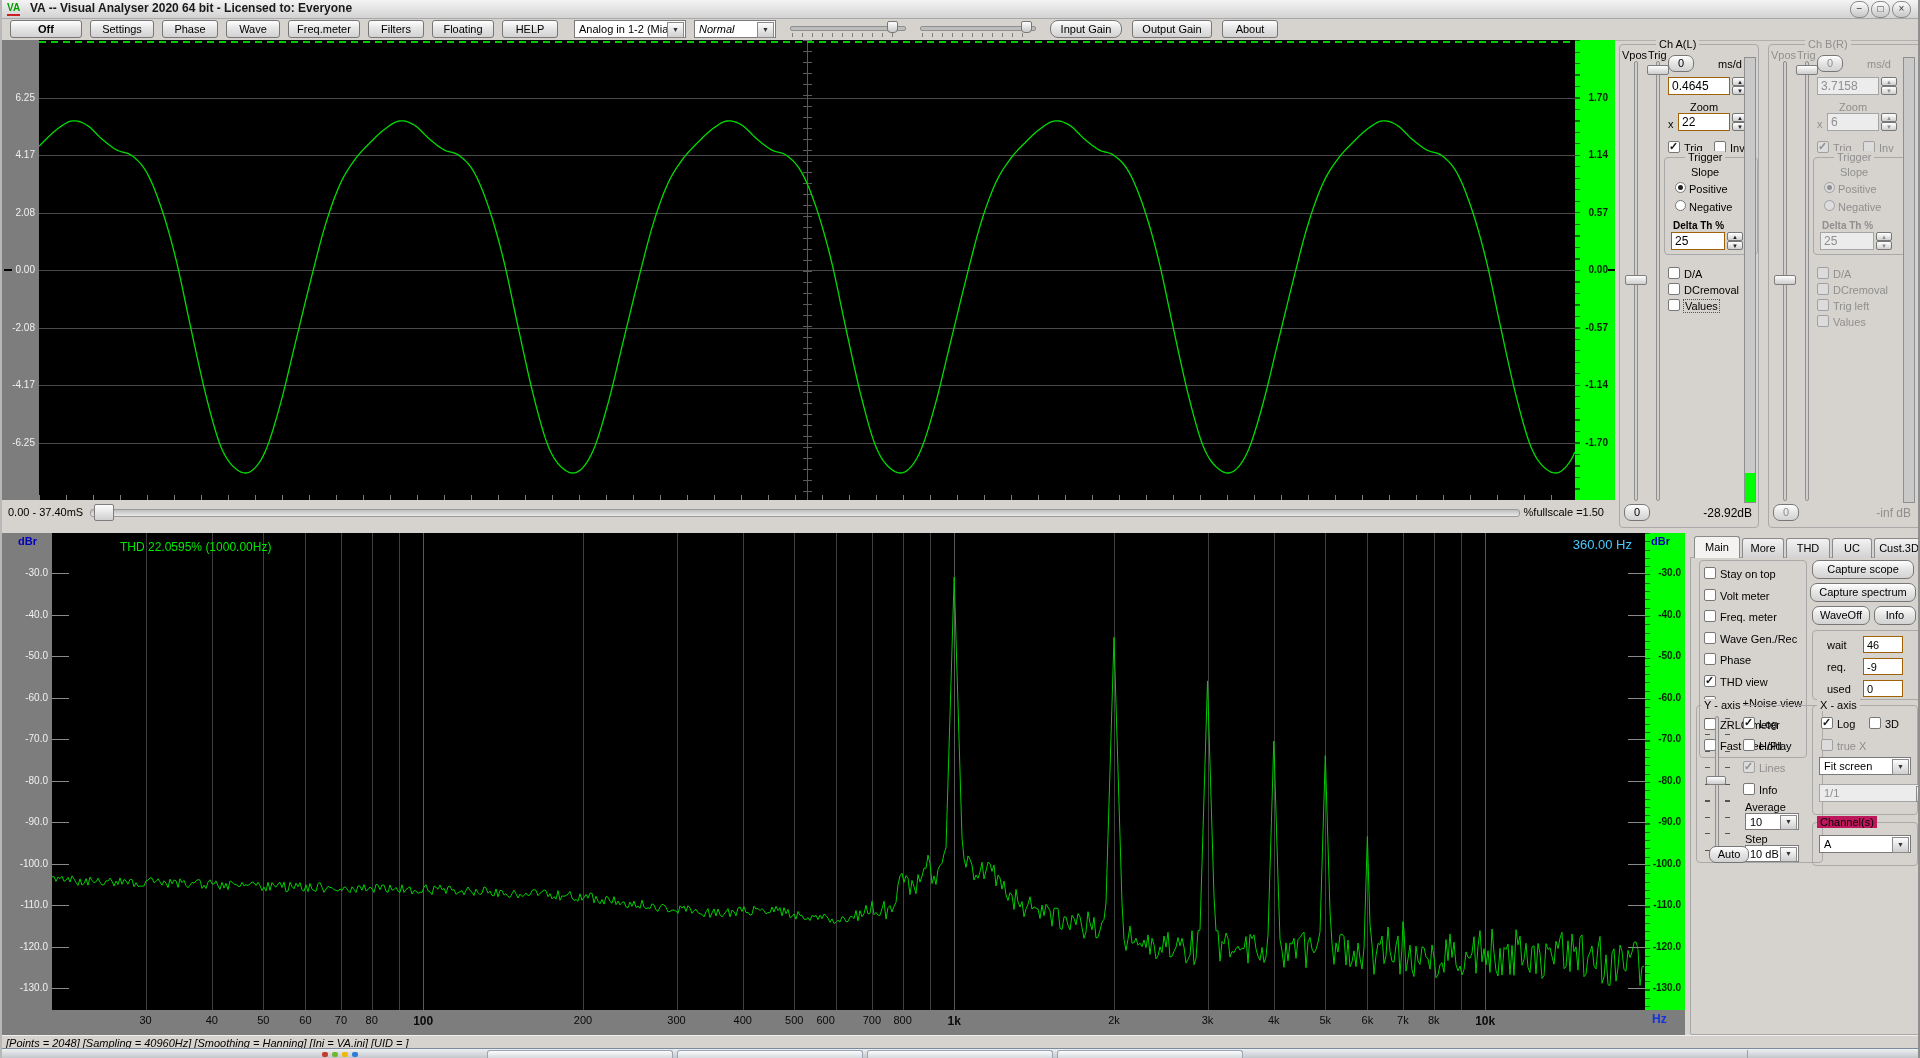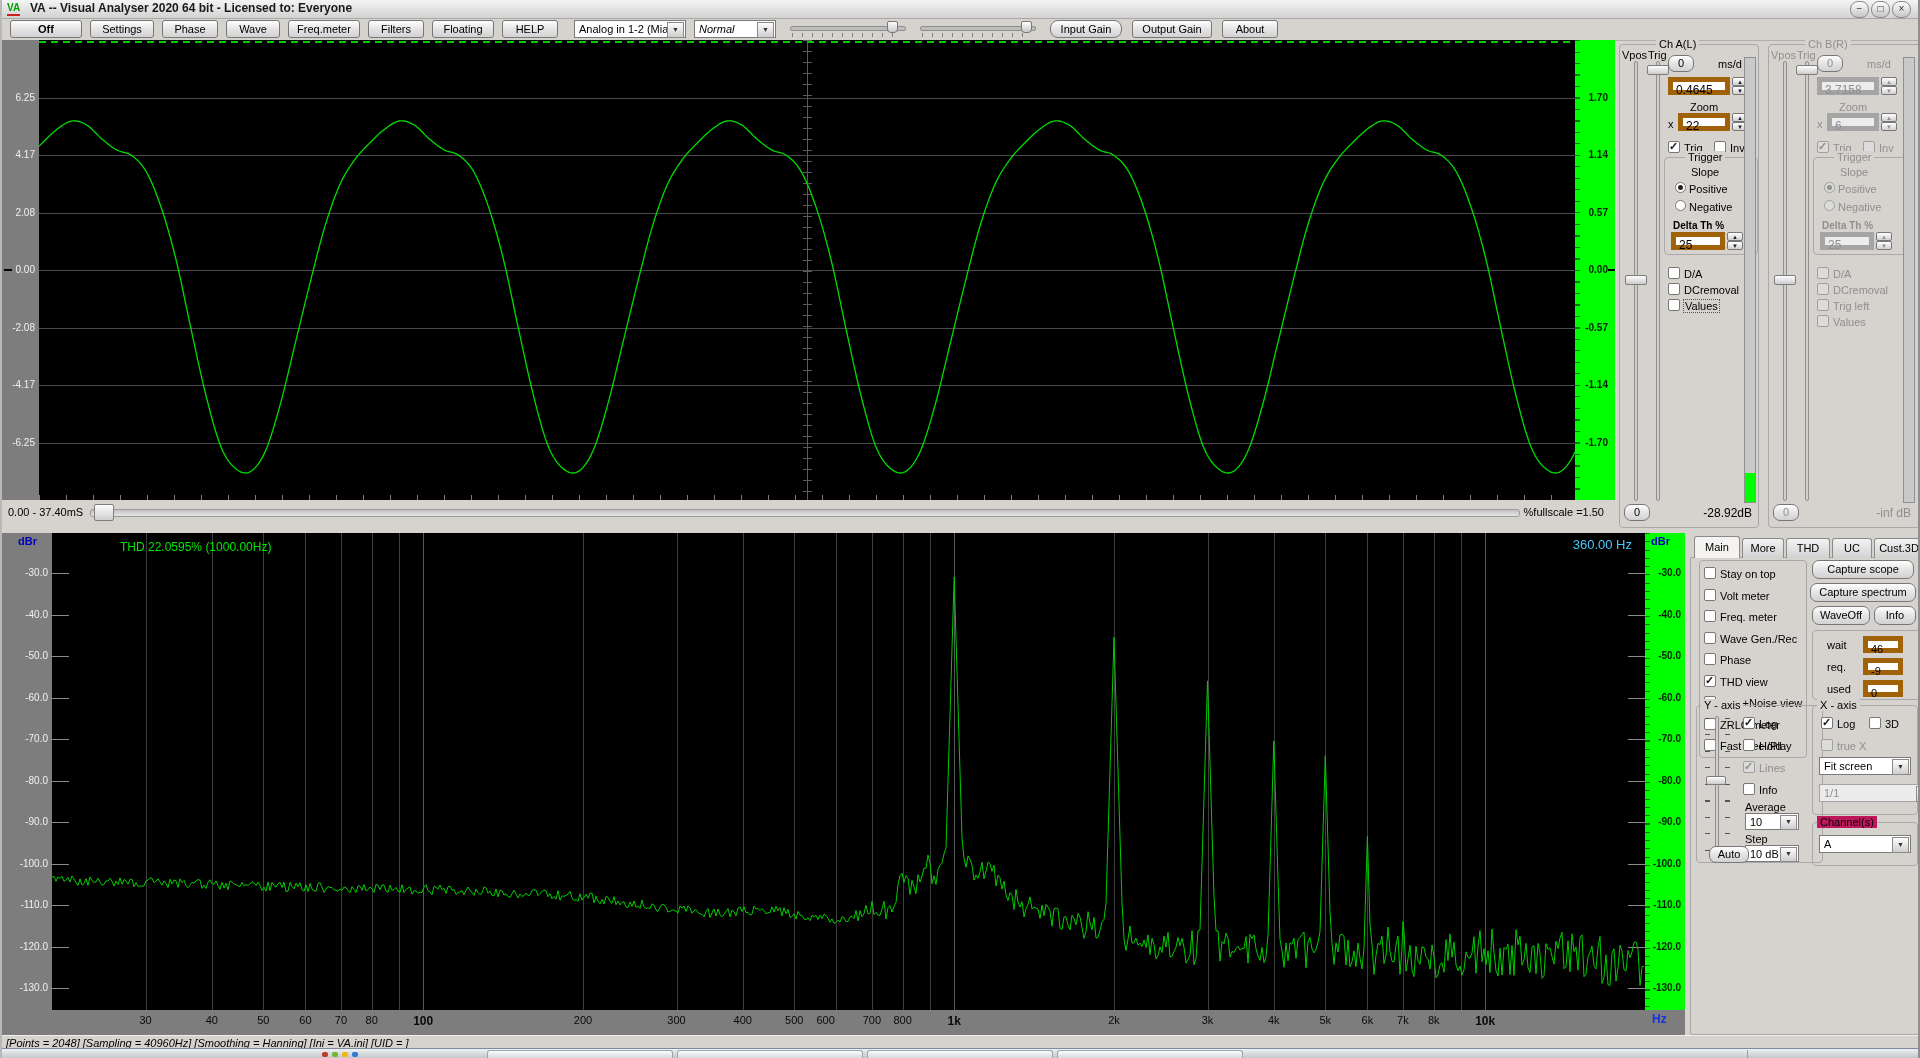--- a/index.html
+++ b/index.html
@@ -7,21 +7,21 @@
        font-family:"Liberation Sans",sans-serif;font-size:11px;color:#000;
        border-left:2px solid #b8b8b8;border-right:2px solid #8f8f8f;box-sizing:border-box;}
   .abs{position:absolute;}
   .lbl{position:absolute;white-space:nowrap;line-height:12px;}
   .rbtn{position:absolute;border:1px solid #777;border-radius:3px;background:linear-gradient(#ffffff,#e6e6e6 45%,#d2d2d2);
         text-align:center;box-sizing:border-box;line-height:16px;font-size:11px;}
   .rbtn.bold{font-weight:bold;}
   .pill{border-radius:7px;}
   .combo{position:absolute;background:#fff;border:1px solid #7a7a7a;box-sizing:border-box;}
   .combo.dis{background:#ececec;color:#8f8f8f;border-color:#a5a5a5;}
-  .field{position:absolute;background:#fff;border:5px solid #a16207;box-sizing:border-box;padding:2px 3px;line-height:12px;}
+  .field{position:absolute;background:#fff;border:1px solid #a16207;box-sizing:border-box;padding:2px 3px;line-height:12px;}
   .field.dis{background:#ececec;color:#8f8f8f;border-color:#a5a5a5;}
   .ud{position:absolute;width:16px;}
   .udb{position:absolute;left:0;width:16px;height:9px;border:1px solid #777;border-radius:2px;
        background:linear-gradient(#fff,#d0d0d0);font-size:6px;line-height:8px;text-align:center;color:#222;box-sizing:border-box;}
   .cb{position:absolute;width:12px;height:12px;background:#fff;border:1px solid #777;border-radius:2px;box-sizing:border-box;}
   .cb.on::after{content:"✓";position:absolute;left:0px;top:-2px;font-size:11px;font-weight:bold;color:#1a1a1a;}
   .cb.dis{background:#dcdcdc;border-color:#a0a0a0;}
   .cb.dis.on::after{color:#909090;}
   .radio{position:absolute;width:11px;height:11px;background:#fff;border:1px solid #777;border-radius:50%;box-sizing:border-box;}
   .radio.sel::after{content:"";position:absolute;left:2px;top:2px;width:5px;height:5px;border-radius:50%;background:#222;}

